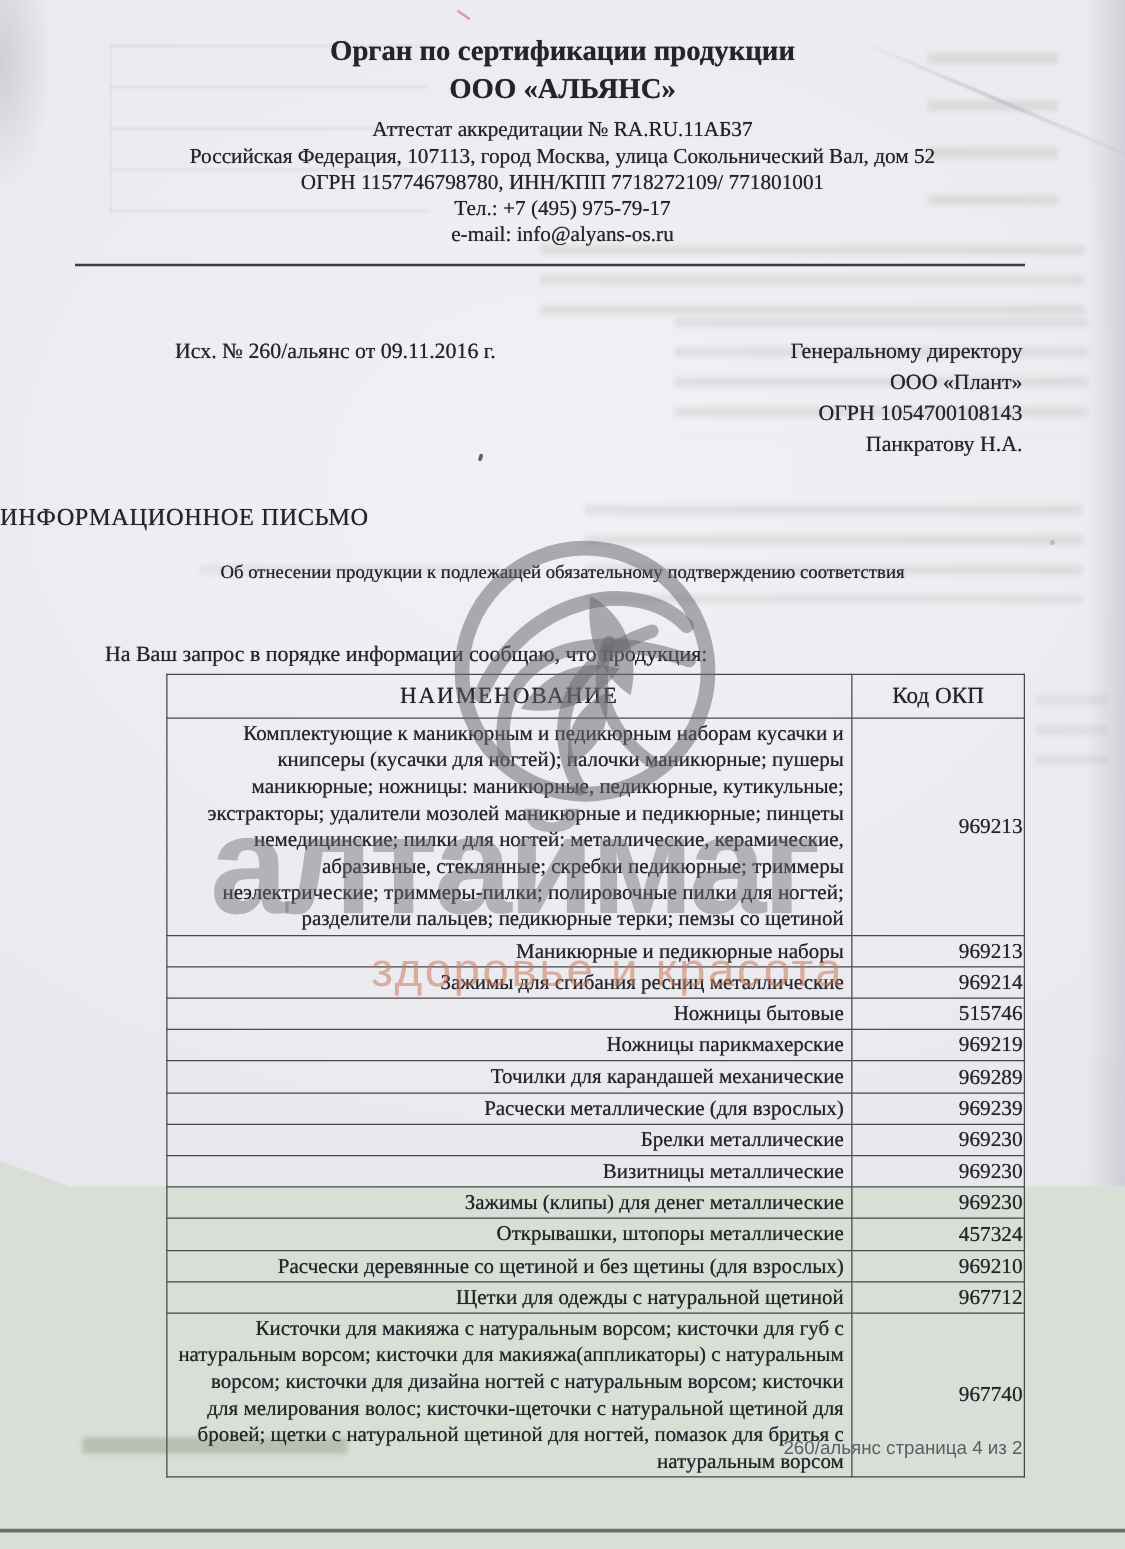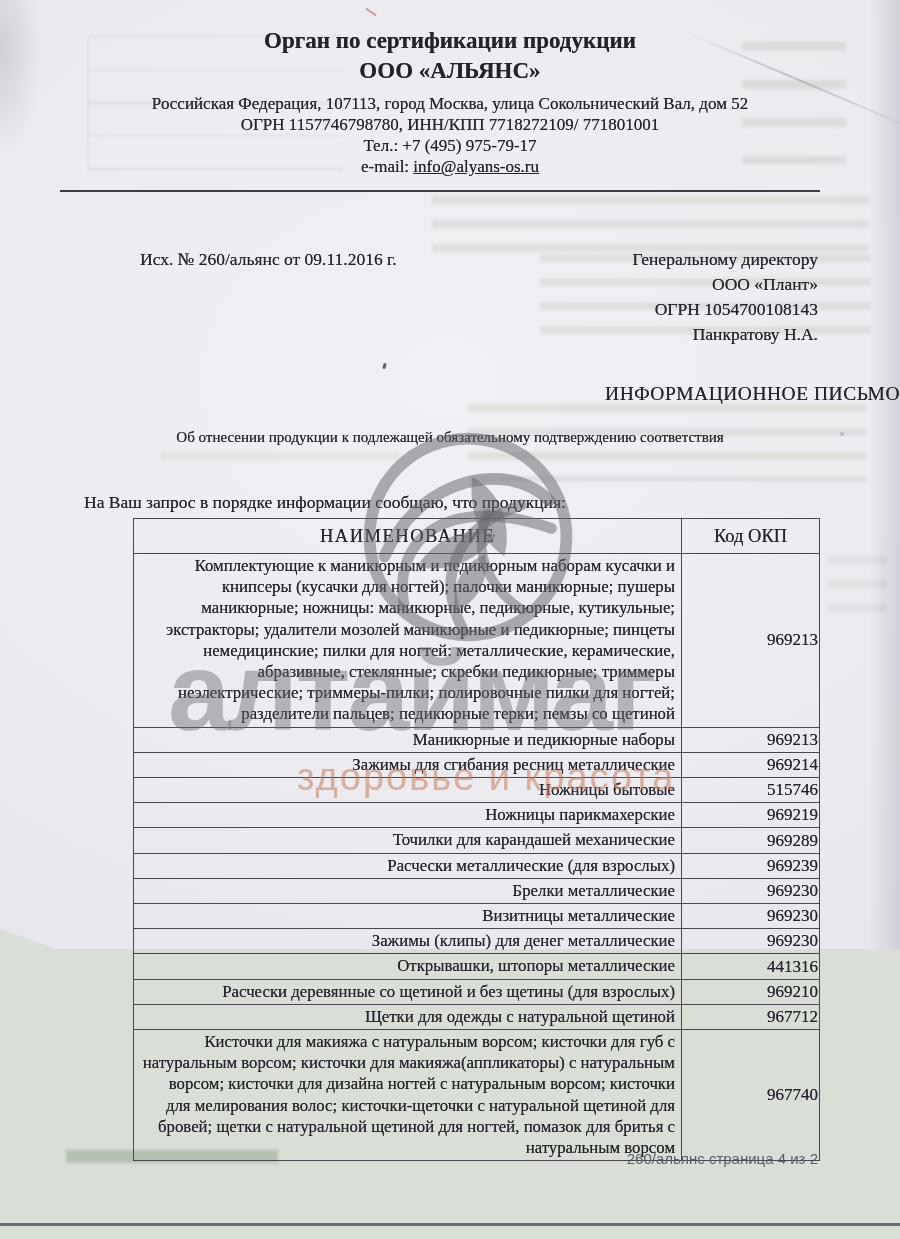--- a/index.html
+++ b/index.html
@@ -11,28 +11,28 @@
       radial-gradient(60px 150px at 0px 50px, rgba(108,114,124,.22), rgba(0,0,0,0) 70%),
       linear-gradient(to right, rgba(0,0,0,0) 96.5%, rgba(178,180,190,.45)),
       radial-gradient(120% 90% at 50% 40%, #f0f0f5 0%, #eaeaef 55%, #e3e3e9 100%);
   }
   .doc{position:relative;z-index:2;color:#232329;text-shadow:0 0 .6px rgba(35,35,42,.75);}
   
   .header{padding-top:26px;text-align:center;line-height:20px;font-size:17px;}
   .h-big{font-size:23px;font-weight:bold;line-height:30px;}
   .h-big.second{margin-bottom:8px;}
   .header .small{margin-top:1px;}
-  .email a, .email .u{text-decoration:underline;color:inherit;}
+  .email a, .email .u{color:inherit;}
   .rule{margin:13px 80px 0 60px;height:0;border-top:2.5px solid #3c3c42;}
   
   .ref-row{display:flex;justify-content:space-between;margin:55px 82px 0 140px;font-size:17.5px;}
   .recipient{text-align:right;line-height:25px;}
   .outgoing{line-height:25px;}
   
-  .title{margin-top:36px;text-align:right;font-size:19.5px;letter-spacing:.5px;}
+  .title{margin-top:36px;text-align:left;font-size:19.5px;letter-spacing:.5px;}
   .subtitle{margin-top:24px;text-align:center;font-size:15px;}
   .intro{margin:46px 0 0 84px;font-size:17.5px;}
   
   table.okp{margin:5px 0 0 133px;width:686px;border-collapse:collapse;table-layout:fixed;}
   table.okp col.c1{width:548px;} table.okp col.c2{width:138px;}
   table.okp th, table.okp td{border:1.6px solid #47474d;text-align:right;}
   table.okp th{height:35px;font-weight:normal;font-size:18.5px;text-align:center;vertical-align:middle;}
   th.name-h{letter-spacing:1.5px;}
   td.name-cell{padding:1px 6px 2px 8px;font-size:16.8px;line-height:21.2px;vertical-align:top;text-align:left;}
   td.code-cell{font-size:17px;text-align:center;vertical-align:middle;}
@@ -89,20 +89,21 @@
     <div class="ghost g-rows g5"></div>
     <div class="ghost g-rows g6"></div>
     <div class="ghost g7"></div>
     <div class="ghost g-rows g8"></div>
     <div class="crease"></div>
 
     <div class="doc">
       <div class="header">
         <div class="h-big">Орган по сертификации продукции</div>
         <div class="h-big second">ООО «АЛЬЯНС»</div>
+        <div class="small">Аттестат аккредитации № RA.RU.11АБ37</div>
         <div class="small">Российская Федерация, 107113, город Москва, улица Сокольнический Вал, дом 52</div>
         <div class="small">ОГРН 1157746798780, ИНН/КПП 7718272109/ 771801001</div>
         <div class="small">Тел.: +7 (495) 975-79-17</div>
         <div class="small email"><span>e-mail: </span><span class="u">info@alyans-os.ru</span></div>
       </div>
 
       <div class="rule"></div>
 
       <div class="ref-row">
         <div class="outgoing">Исх. № 260/альянс от 09.11.2016 г.</div>
@@ -165,21 +166,21 @@
             <tr>
               <td class="name-cell">Визитницы металлические</td>
               <td class="code-cell">969230</td>
             </tr>
             <tr>
               <td class="name-cell">Зажимы (клипы) для денег металлические</td>
               <td class="code-cell">969230</td>
             </tr>
             <tr>
               <td class="name-cell">Открывашки, штопоры металлические</td>
-              <td class="code-cell">441316</td>
+              <td class="code-cell">457324</td>
             </tr>
             <tr>
               <td class="name-cell">Расчески деревянные со щетиной и без щетины (для взрослых)</td>
               <td class="code-cell">969210</td>
             </tr>
             <tr>
               <td class="name-cell">Щетки для одежды с натуральной щетиной</td>
               <td class="code-cell">967712</td>
             </tr>
             <tr>

